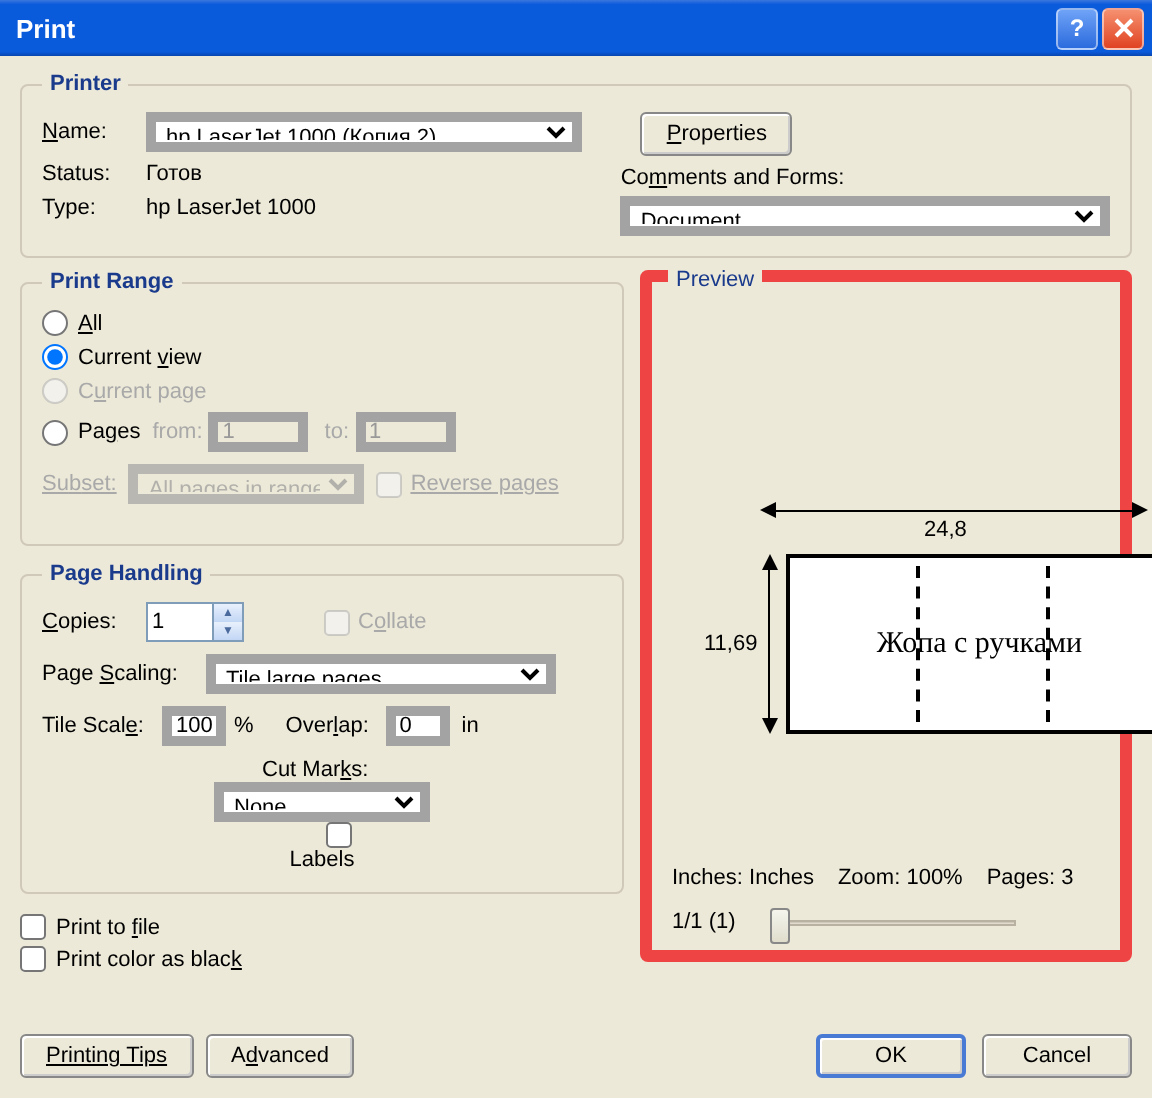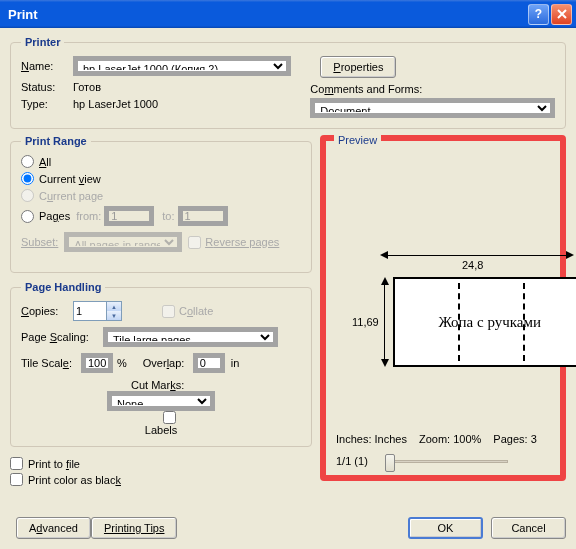--- a/index.html
+++ b/index.html
@@ -366,20 +366,20 @@
           <span>1/1 (1)</span>
           <div class="slider-track">
             <div class="slider-thumb"></div>
           </div>
         </div>
       </div>
     </div>
   </div>
 
   <div class="bottom-bar">
+    <button class="btn"><span class="und">Printing Tips</span></button>
     <button class="btn" style="margin-left:6px;">A<span class="und">d</span>vanced</button>
-    <button class="btn"><span class="und">Printing Tips</span></button>
     <div class="spacer"></div>
     <button class="btn default" style="width:75px;">OK</button>
     <button class="btn" style="width:75px; margin-left:8px;">Cancel</button>
   </div>
 
 </div>
 
 </body></html>

